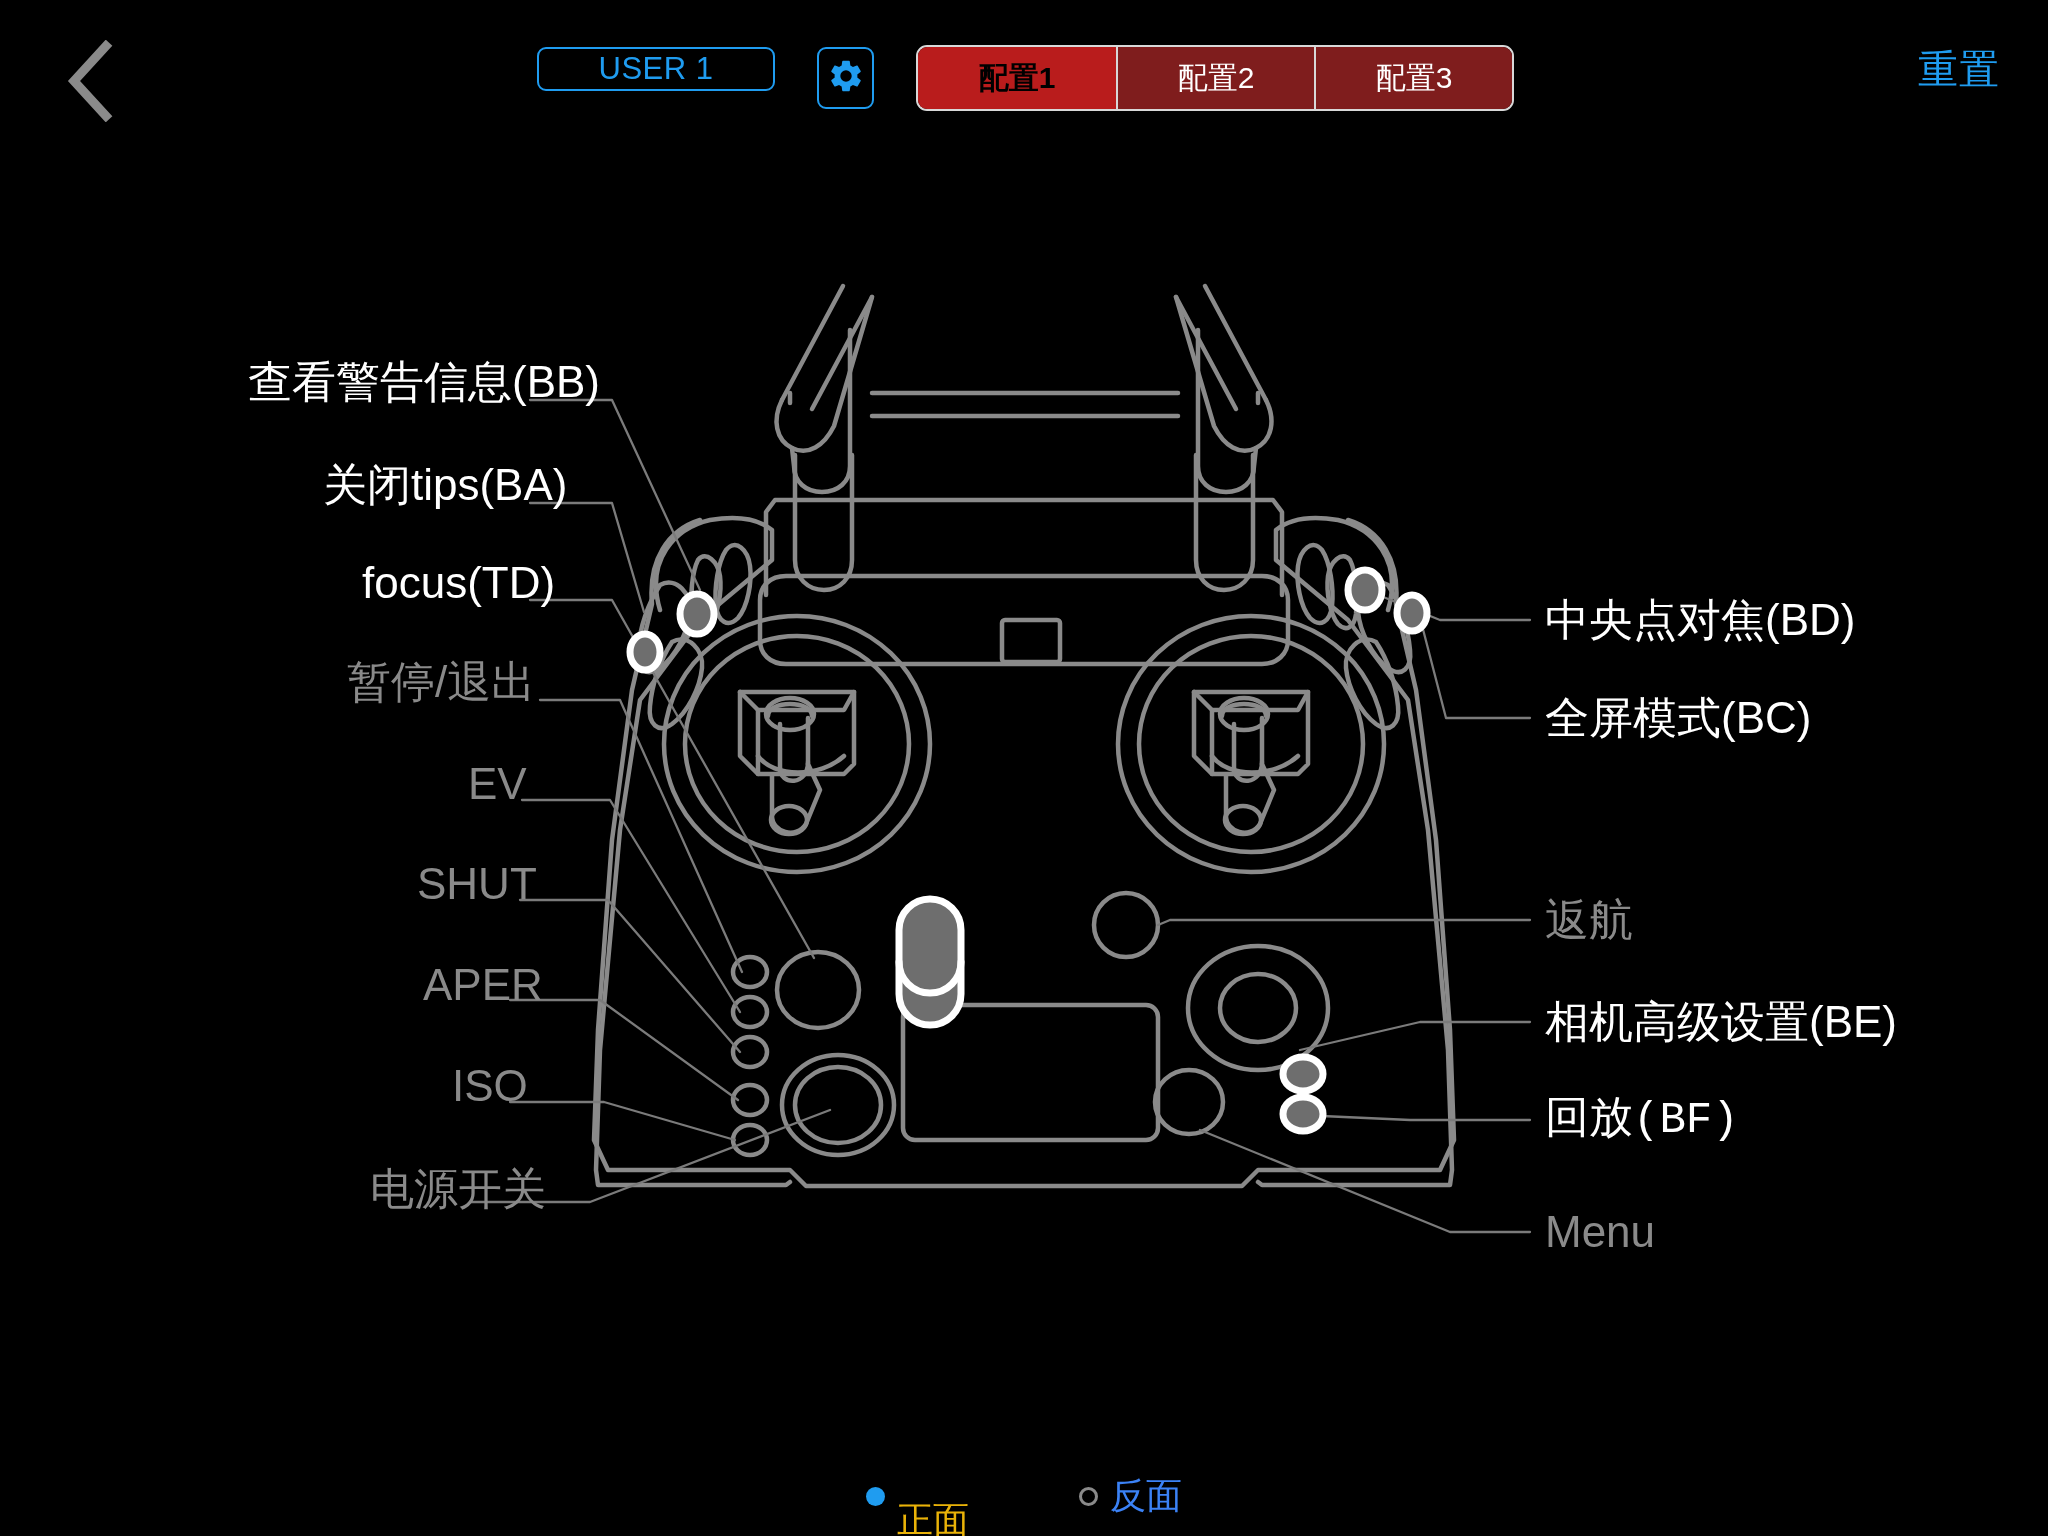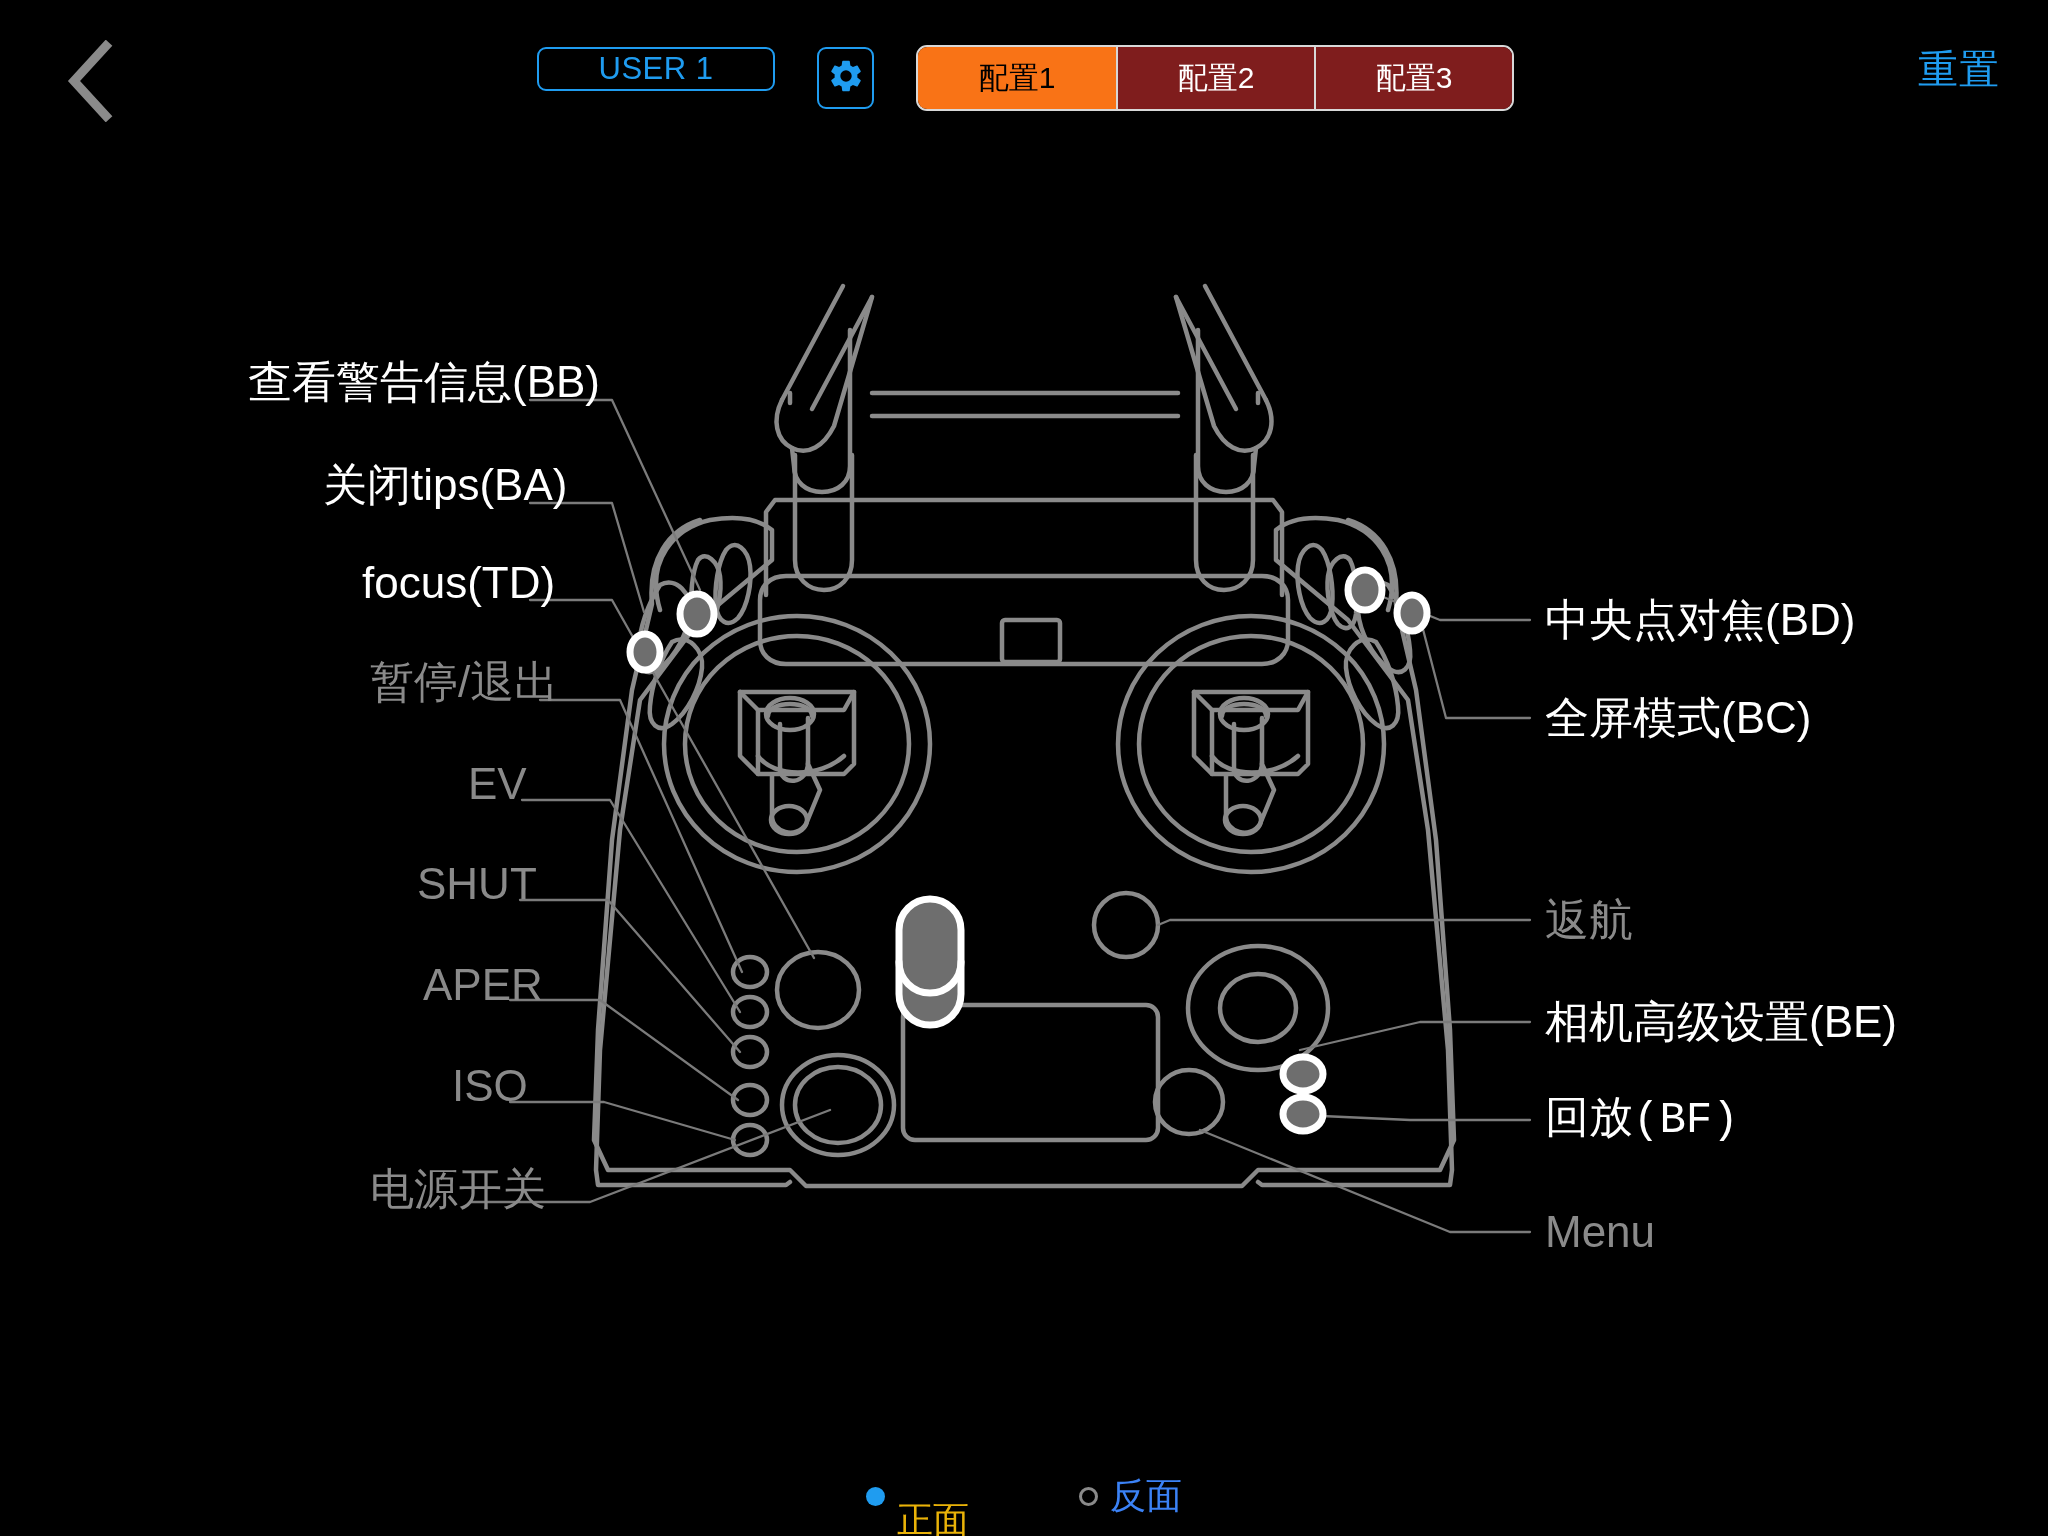--- a/index.html
+++ b/index.html
@@ -91,22 +91,23 @@
     align-items: center;
     justify-content: center;
     font-size: 30px;
     color: #ffffff;
     background: #7f1d1d;
     cursor: pointer;
     box-sizing: border-box;
   }
   .seg-item + .seg-item { border-left: 2px solid #d8d8d8; }
   .seg-item.active {
-    background: #f97316;
+    background: #b91c1c;
     color: #000000;
+    font-weight: bold;
   }
 
   .reset-btn {
     position: absolute;
     right: 48px;
     top: 42px;
     font-size: 40px;
     color: #1f9cf0;
     cursor: pointer;
     letter-spacing: 1px;
@@ -377,21 +378,21 @@
 
   </g>
 </svg>
 </div>
 
 <div>
 
   <div class="callout white" style="left:248px; top:382px; transform:translateY(-50%);">查看警告信息(BB)</div>
   <div class="callout white" style="left:323px; top:485px; transform:translateY(-50%);">关闭tips(BA)</div>
   <div class="callout white" style="left:362px; top:583px; transform:translateY(-50%);">focus(TD)</div>
-  <div class="callout dim" style="left:370px; top:682px; transform:translateY(-50%);">暂停/退出</div>
+  <div class="callout dim" style="left:347px; top:682px; transform:translateY(-50%);">暂停/退出</div>
   <div class="callout dim" style="left:468px; top:784px; transform:translateY(-50%);">EV</div>
   <div class="callout dim" style="left:417px; top:884px; transform:translateY(-50%);">SHUT</div>
   <div class="callout dim" style="left:423px; top:985px; transform:translateY(-50%);">APER</div>
   <div class="callout dim" style="left:452px; top:1086px; transform:translateY(-50%);">ISO</div>
   <div class="callout dim" style="left:370px; top:1189px; transform:translateY(-50%);">电源开关</div>
 
   <div class="callout white" style="left:1545px; top:620px; transform:translateY(-50%);">中央点对焦(BD)</div>
   <div class="callout white" style="left:1545px; top:718px; transform:translateY(-50%);">全屏模式(BC)</div>
   <div class="callout dim" style="left:1545px; top:920px; transform:translateY(-50%);">返航</div>
   <div class="callout white" style="left:1545px; top:1022px; transform:translateY(-50%);">相机高级设置(BE)</div>

